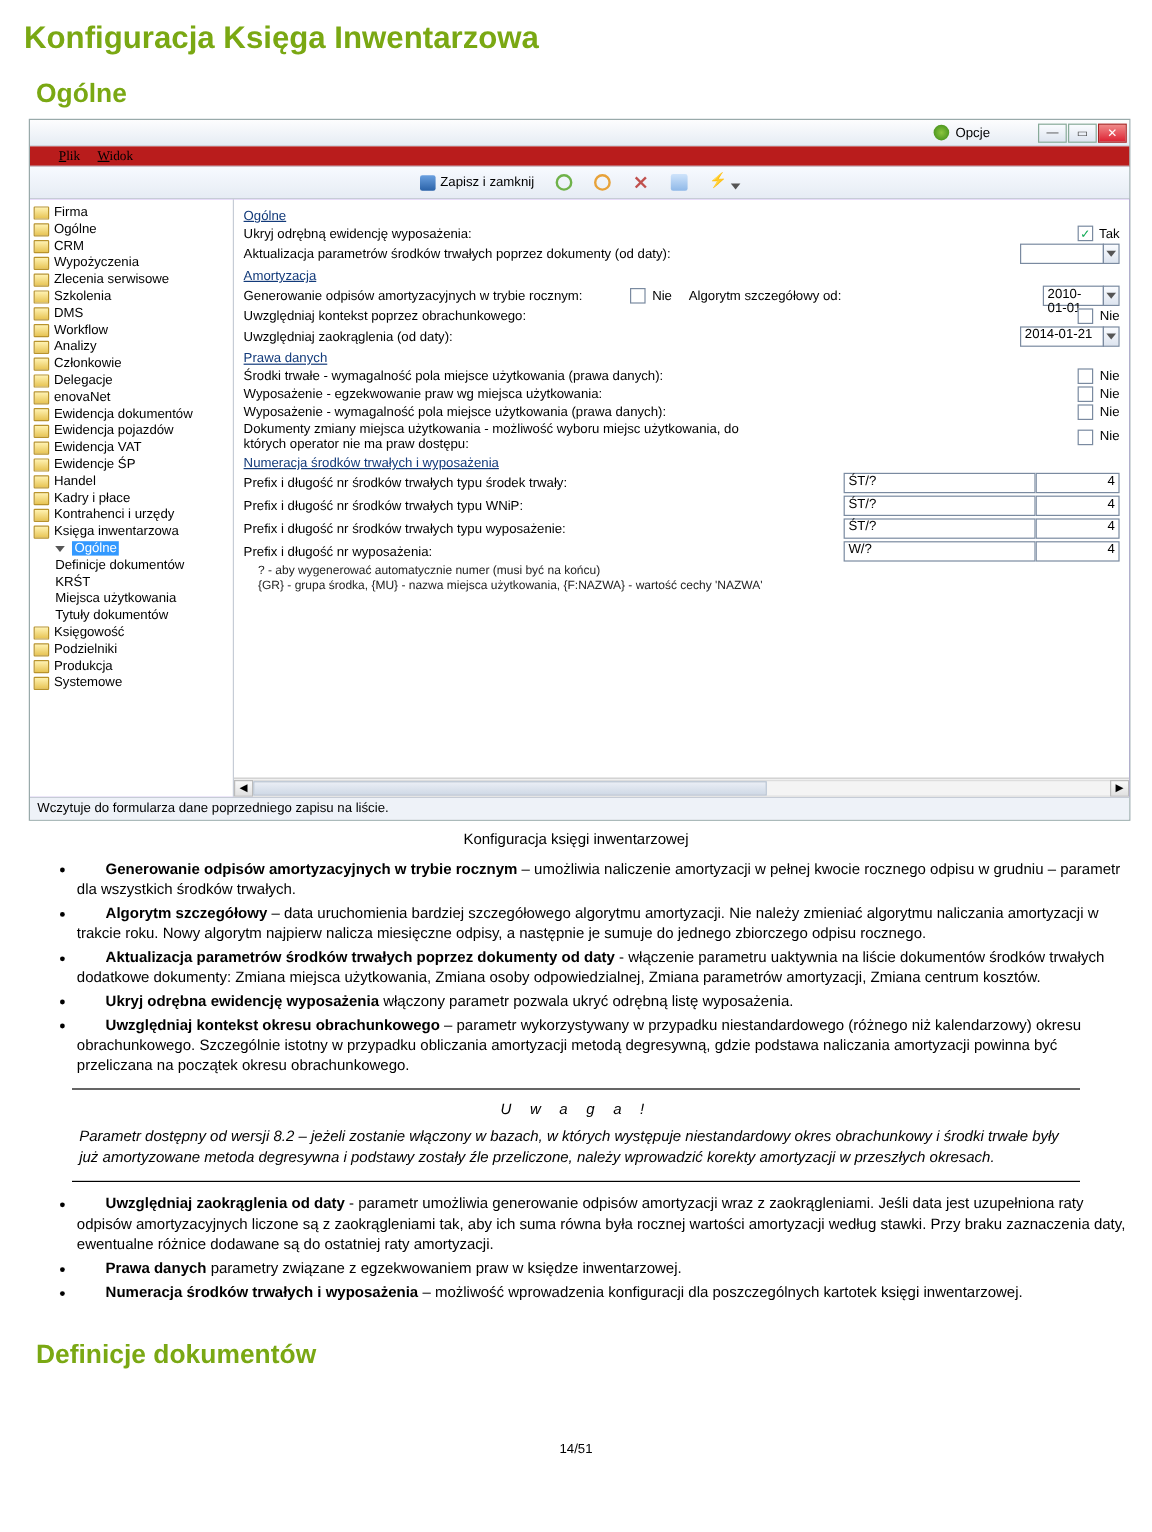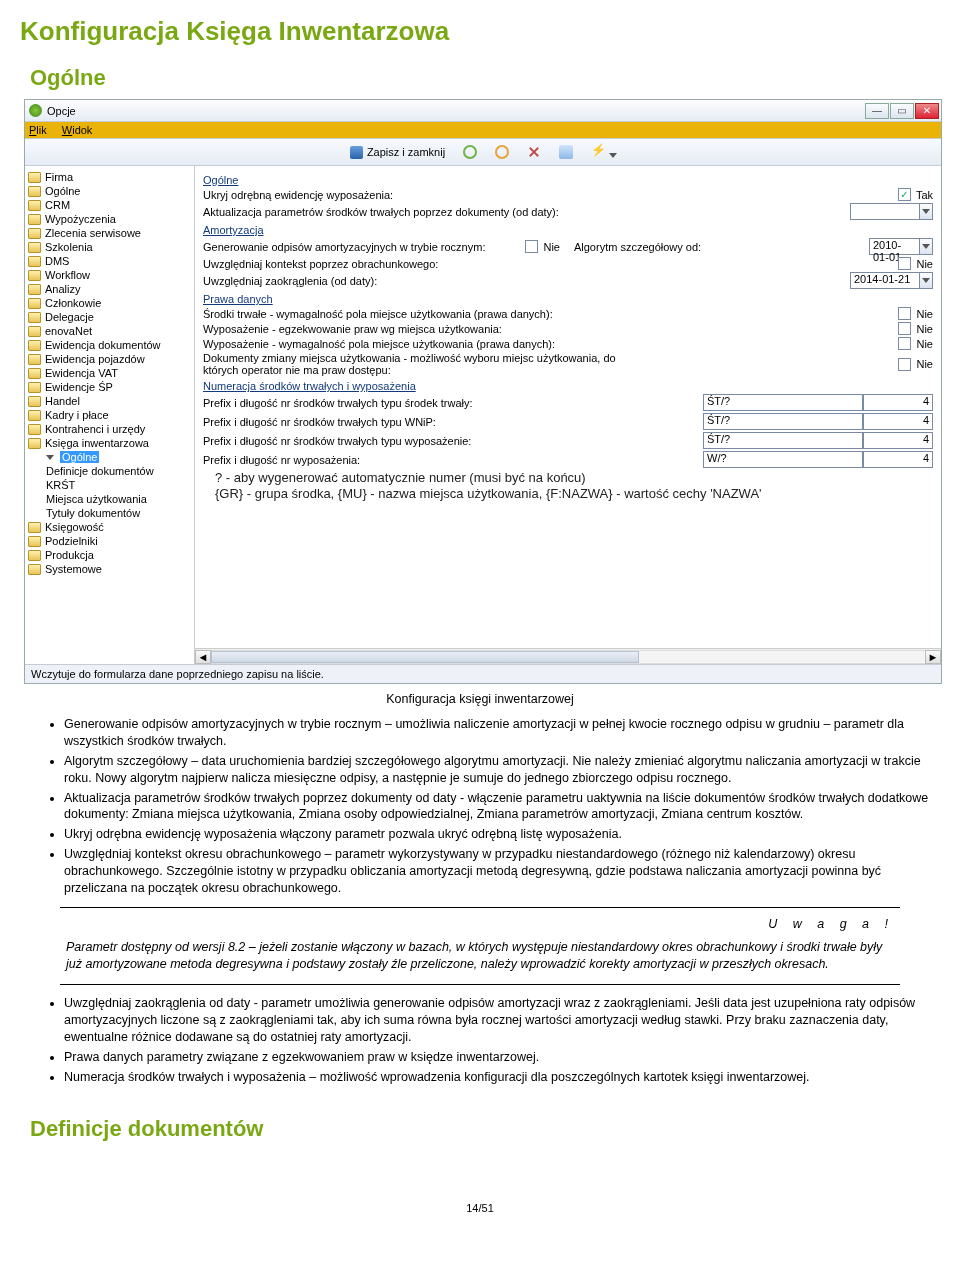--- a/index.html
+++ b/index.html
@@ -4,27 +4,27 @@
 <style>
   * { box-sizing: border-box; margin: 0; padding: 0; }
   body { font-family: Arial, sans-serif; background: #fff; color: #000; width: 960px; }
   .page { padding: 10px 20px 40px 20px; }
   h1 { color: #7aa813; font-size: 26px; font-weight: bold; margin: 6px 0 18px 0; }
   h2 { color: #7aa813; font-size: 22px; font-weight: bold; margin: 2px 0 8px 10px; }
   h3 { color: #7aa813; font-size: 22px; font-weight: bold; margin: 30px 0 10px 10px; }
 
   
   .app { border: 1px solid #9aa; width: 918px; margin-left: 4px; background: #f4f6f9; font-family: "Segoe UI", Tahoma, sans-serif; font-size: 11px; color: #000; }
-  .titlebar { display: flex; align-items: center; justify-content: space-between; height: 22px; padding: 0 2px 0 4px; background: linear-gradient(#fdfdfe,#e6ecf4); border-bottom: 1px solid #c6ccd6; }
+  .titlebar { display: flex; align-items: center; justify-content: flex-end; height: 22px; padding: 0 2px 0 4px; background: linear-gradient(#fdfdfe,#e6ecf4); border-bottom: 1px solid #c6ccd6; gap: 40px; }
   .titlebar-left { display: flex; align-items: center; gap: 5px; }
   .gear { width: 13px; height: 13px; border-radius: 50%; background: radial-gradient(#8cc63f,#378615); display: inline-block; }
   .winbtns { display: flex; gap: 1px; }
   .winbtn { width: 24px; height: 16px; border: 1px solid #8a9; background: linear-gradient(#fafcff,#dde4ef); display: flex; align-items: center; justify-content: center; font-size: 10px; color: #444; }
   .winbtn.close { background: linear-gradient(#f08a8a,#d23); color: #fff; border-color: #a22; }
-  .menubar { padding: 2px 4px; border-bottom: 1px solid #c6ccd6; background: #eab308; }
+  .menubar { padding: 2px 24px; border-bottom: 1px solid #c6ccd6; background: #b91c1c; font-family: Liberation Serif, serif; }
   .menubar span { margin-right: 12px; }
   .menubar u { text-decoration: underline; }
   .toolbar { display: flex; align-items: center; gap: 4px; padding: 3px 6px; border-bottom: 1px solid #c6ccd6; background: linear-gradient(#f7faff,#e6ecf4); justify-content: center; }
   .tbtn { padding: 2px 6px; border: 1px solid transparent; border-radius: 2px; display: flex; align-items: center; gap: 4px; }
   .tb-disk { width: 13px; height: 13px; background: linear-gradient(#6aa0e0,#2a62a8); display: inline-block; border-radius: 2px; }
   .tb-ico { width: 14px; height: 14px; display: inline-block; }
   .tb-green { border: 2px solid #6fb24a; border-radius: 50%; }
   .tb-org { border: 2px solid #e7a23a; border-radius: 50%; }
   .tb-x { position: relative; }
   .tb-x::before, .tb-x::after { content:""; position:absolute; left:6px; top:1px; width:2px; height:12px; background:#c0504d; }
@@ -48,35 +48,35 @@
   .form { flex: 1; padding: 4px 8px 0 8px; position: relative; overflow: hidden; background:#fff; }
   .sect { color: #123a7a; font-size: 11px; margin: 4px 0 2px 0; text-decoration: underline; }
   .frow { display: flex; align-items: center; margin: 2px 0; }
   .flabel { flex: 0 0 auto; }
   .spacer { flex: 1; }
   .chk { width: 13px; height: 13px; border: 1px solid #7a8aa0; background: #fff; display: inline-flex; align-items:center; justify-content:center; margin-right:3px; font-size:10px; color:#1a5; }
   .chklabel { margin-left: 2px; }
   .inp { border: 1px solid #7a8aa0; background: #fff; height: 17px; padding: 0 3px; font-size: 11px; }
   .dd { width: 14px; height: 17px; border: 1px solid #7a8aa0; background: linear-gradient(#fafcff,#dde4ef); display:inline-flex; align-items:center; justify-content:center; margin-left:-1px; }
   .dd::before { content:""; border-left:4px solid transparent; border-right:4px solid transparent; border-top:5px solid #555; }
-  .note { font-size: 13px; color: #222; padding-left: 12px; line-height: 1.25; }
+  .note { font-size: 10px; color: #222; padding-left: 12px; line-height: 1.25; }
   .hscroll { position:absolute; left:0; right:0; bottom:0; height:16px; background:#efefef; border-top:1px solid #ccc; display:flex; align-items:center; }
   .hscroll .arrowbtn { width:16px; height:14px; border:1px solid #bbb; background:linear-gradient(#fafafa,#e0e0e0); display:flex; align-items:center; justify-content:center; }
   .hscroll .track { flex:1; height:14px; background:#f4f4f4; border:1px solid #ddd; border-left:none; border-right:none; position:relative; }
   .hscroll .thumb { position:absolute; left:0; top:0; bottom:0; width:60%; background:linear-gradient(#eaeef5,#cfd9e6); border:1px solid #b6c2d2; }
 
   .status { padding: 3px 6px; border-top: 1px solid #c6ccd6; background: #eef2f8; font-size: 11px; }
 
   
   .caption { text-align: center; font-size: 12.5px; margin: 8px 0 10px 0; }
   ul.bullets { list-style: disc; margin: 0 0 10px 44px; font-size: 12.5px; line-height: 1.35; }
   ul.bullets li { margin-bottom: 3px; }
-  .b { font-weight: normal; }
+  .b { font-weight: bold; margin-left: 24px; }
   .notice { margin: 10px 40px 10px 40px; border-top: 1px solid #000; border-bottom: 1px solid #000; padding: 8px 6px 12px 6px; font-size: 12.5px; font-style: italic; line-height: 1.35; }
-  .notice .ttl { font-style: italic; letter-spacing: 6px; text-align: right; margin-bottom: 6px; }
+  .notice .ttl { font-style: italic; letter-spacing: 6px; text-align: center; margin-bottom: 6px; }
   .pgnum { text-align:center; font-size:11px; margin-top:60px; }
 </style>
 </head>
 <body>
 
 <div class="page">
   <h1>Konfiguracja Księga Inwentarzowa</h1>
   <h2>Ogólne</h2>
 
   <div class="app">

